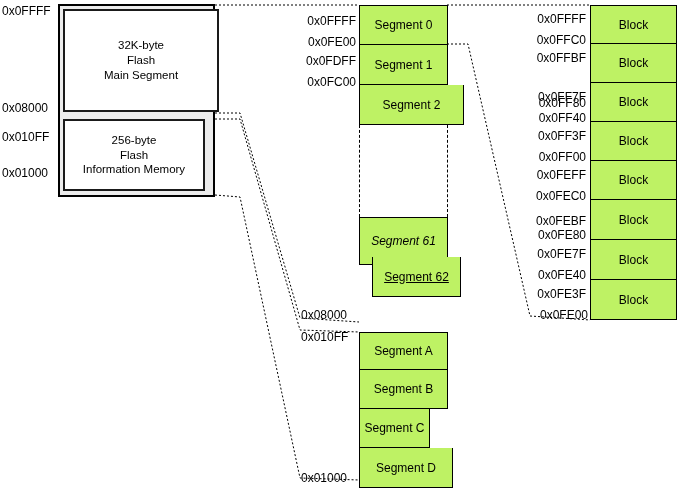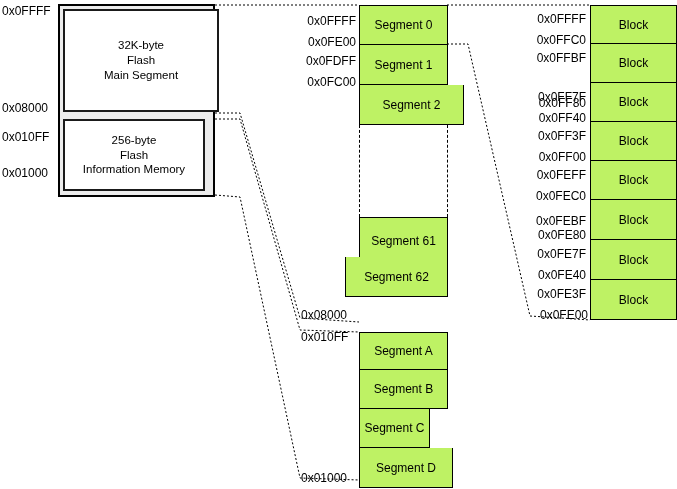--- a/index.html
+++ b/index.html
@@ -144,22 +144,22 @@
   <div class="addr addr-left" style="left:2px; top:102px;">0x08000</div>
   <div class="addr addr-left" style="left:2px; top:131px;">0x010FF</div>
   <div class="addr addr-left" style="left:2px; top:167px;">0x01000</div>
 
   <div class="cell" style="left:359px; top:5px; width:89px; height:40px;">Segment 0</div>
   <div class="cell joined" style="left:359px; top:45px; width:89px; height:40px;">Segment 1</div>
   <div class="cell joined" style="left:359px; top:85px; width:105px; height:40px;">Segment 2</div>
 
   <div class="gap-cell" style="left:359px; top:125px; width:89px; height:92px;"></div>
 
-  <div class="cell" style="left:359px; top:217px; width:89px; height:48px;">Segment 61</div>
-  <div class="cell joined" style="left:345px; top:257px; width:103px; height:40px;">Segment 62</div>
+  <div class="cell" style="left:359px; top:217px; width:89px; height:48px;font-style:italic;">Segment 61</div>
+  <div class="cell joined" style="left:372px; top:257px; width:89px; height:40px;text-decoration:underline;">Segment 62</div>
 
   <div class="addr addr-right" style="left:298px; top:15px;">0x0FFFF</div>
   <div class="addr addr-right" style="left:298px; top:36px;">0x0FE00</div>
   <div class="addr addr-right" style="left:298px; top:55px;">0x0FDFF</div>
   <div class="addr addr-right" style="left:298px; top:76px;">0x0FC00</div>
   <div class="addr addr-left" style="left:301px; top:309px;">0x08000</div>
 
   <div class="cell" style="left:359px; top:332px; width:89px; height:38px;">Segment A</div>
   <div class="cell joined" style="left:359px; top:370px; width:89px; height:39px;">Segment B</div>
   <div class="cell joined" style="left:359px; top:409px; width:71px; height:39px;">Segment C</div>

